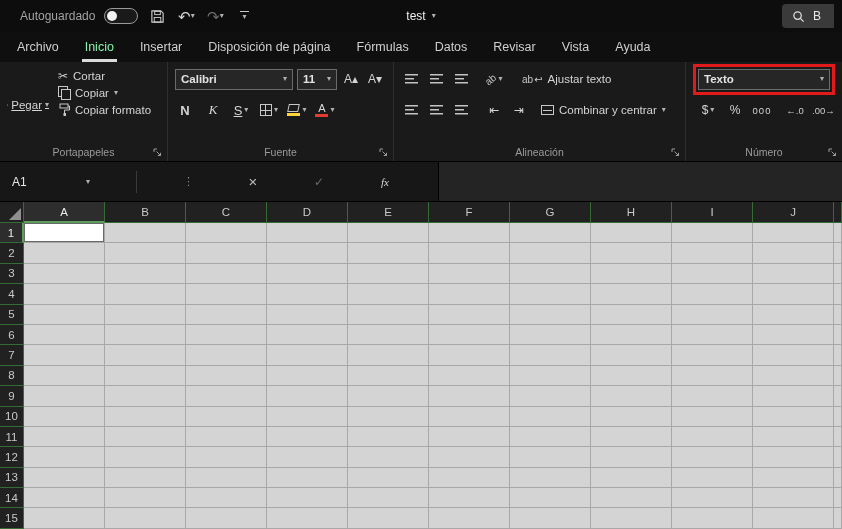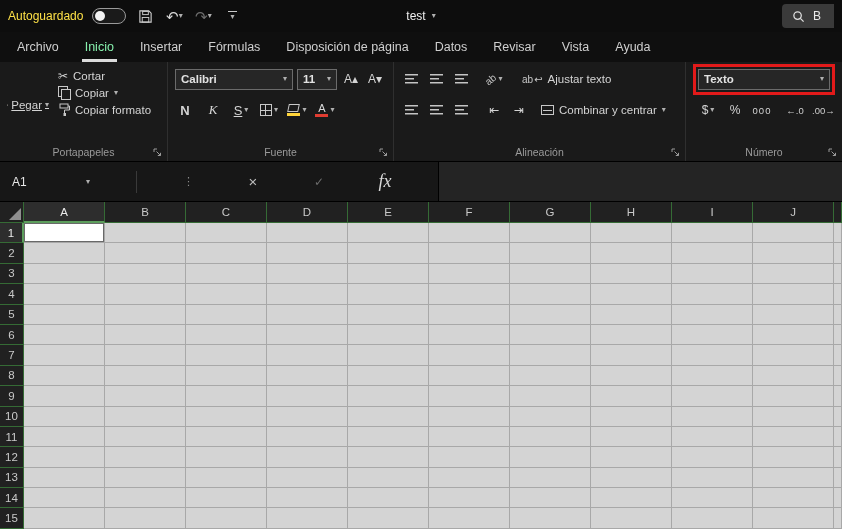--- a/index.html
+++ b/index.html
@@ -2,21 +2,21 @@
 <html style="--highlight-red: #e21a1a; --header-border-green: #356b35; --tab-underline: #dcdcdc; --fill-yellow: #ffd43a; --font-color-red: #e03c31; --excel-green: #217346;"><head>
 <meta charset="utf-8">
 <style>
   * { box-sizing: border-box; margin:0; padding:0; }
   html,body { width:842px; height:529px; overflow:hidden; }
   body { font-family:"Liberation Sans","DejaVu Sans",sans-serif; background:#161616; color:#d0d0d0; }
   #app { width:842px; height:529px; display:flex; flex-direction:column; overflow:hidden; background:#171717; }
 
   
   .titlebar { height:32px; flex:0 0 32px; background:#0d0d0d; display:flex; align-items:center; padding:0 8px; gap:9px; font-size:12px; position:relative; }
-  .autosave-label { color:#fde047; }
+  .autosave-label { color:#a3a3a3;margin-left:12px; }
   .toggle { width:34px; height:16px; border:1px solid #9a9a9a; border-radius:9px; position:relative; background:#1a1a1a; }
   .toggle .knob { position:absolute; left:2px; top:2px; width:10px; height:10px; border-radius:50%; background:#f2f2f2; }
   .tb-btn { display:flex; align-items:center; justify-content:center; min-width:20px; height:24px; color:#d8d8d8; }
   .tb-btn svg { display:block; }
   .glyph { font-size:15px; line-height:1; }
   .dim { color:#6d6d6d; }
   .dd { font-size:8px; color:#b0b0b0; line-height:1; }
   .qat-icon { display:flex; flex-direction:column; align-items:center; gap:1px; }
   .qat-icon .bar { width:9px; height:1px; background:#c8c8c8; }
   .title-center { position:absolute; left:0; right:0; display:flex; justify-content:center; align-items:center; gap:6px; pointer-events:none; }
@@ -80,21 +80,21 @@
   .dec-btn { font-size:9.5px; color:#cfcfcf; letter-spacing:0; }
   .num-small { font-size:9.5px; letter-spacing:1px; }
 
   
   .formulabar { height:40px; flex:0 0 40px; background:#171717; display:flex; align-items:center; padding:0; border-bottom:1px solid #000;gap:40px; }
   .namebox { width:96px; height:100%; display:flex; align-items:center; padding:0 6px 0 12px; gap:4px; color:#e8e8e8; font-size:12px; }
   .namebox .dd { margin-left:auto; }
   .fb-sep { width:1px; height:22px; background:#3a3a3a; }
   .fb-dots { color:#8a8a8a; font-size:11px; padding:0 6px; }
   .fb-btn { width:26px; height:100%; display:flex; align-items:center; justify-content:center; font-size:12px; color:#bdbdbd; }
-  .fx { font-family:"Liberation Serif",serif; font-style:italic; font-size:18px; color:#d8d8d8; }
+  .fx { font-family:"Liberation Serif",serif; font-style:italic; font-size:11px; color:#d8d8d8; }
   .formula-input { flex:1; height:100%; background:#242424; border-left:1px solid #000; }
 
   
   .sheet { flex:1; display:grid; grid-template-columns:24px repeat(10,81px) minmax(0,1fr); grid-template-rows:21px; grid-auto-rows:20.4px; background:#d4d4d4; overflow:hidden; }
   .hdr { background:#212121; color:#c9c9c9; font-size:11.5px; display:flex; align-items:center; justify-content:center;
     border-right:1px solid var(--header-border-green,#356b35); border-bottom:1px solid var(--header-border-green,#356b35); }
   .hdr.sel-col { background:#2d2d2d; border-bottom:2px solid #5c9e5c; color:#eaeaea; }
   .hdr.sel-row { background:#2d2d2d; border-right:2px solid #5c9e5c; color:#eaeaea; }
   .corner { position:relative; background:#212121; border-right:1px solid var(--header-border-green,#356b35); border-bottom:1px solid var(--header-border-green,#356b35); }
   .corner .tri { position:absolute; right:2px; bottom:2px; width:0; height:0; border-left:12px solid transparent; border-bottom:12px solid #8f8f8f; }
@@ -142,22 +142,22 @@
         <line x1="9" y1="9" x2="12.5" y2="12.5" stroke="#dcdcdc" stroke-width="1.4"></line>
       </svg>
       <span class="search-b">B</span>
     </div>
   </div>
 
   <div class="tabs-row">
       <div class="rtab">Archivo</div>
       <div class="rtab active">Inicio</div>
       <div class="rtab">Insertar</div>
+      <div class="rtab">Disposición de página</div>
       <div class="rtab">Fórmulas</div>
-      <div class="rtab">Disposición de página</div>
       <div class="rtab">Datos</div>
       <div class="rtab">Revisar</div>
       <div class="rtab">Vista</div>
       <div class="rtab">Ayuda</div>
     </div>
 
   <div class="ribbon">
 
     <div class="rgroup" style="width:168px;">
       <div class="rbody">

